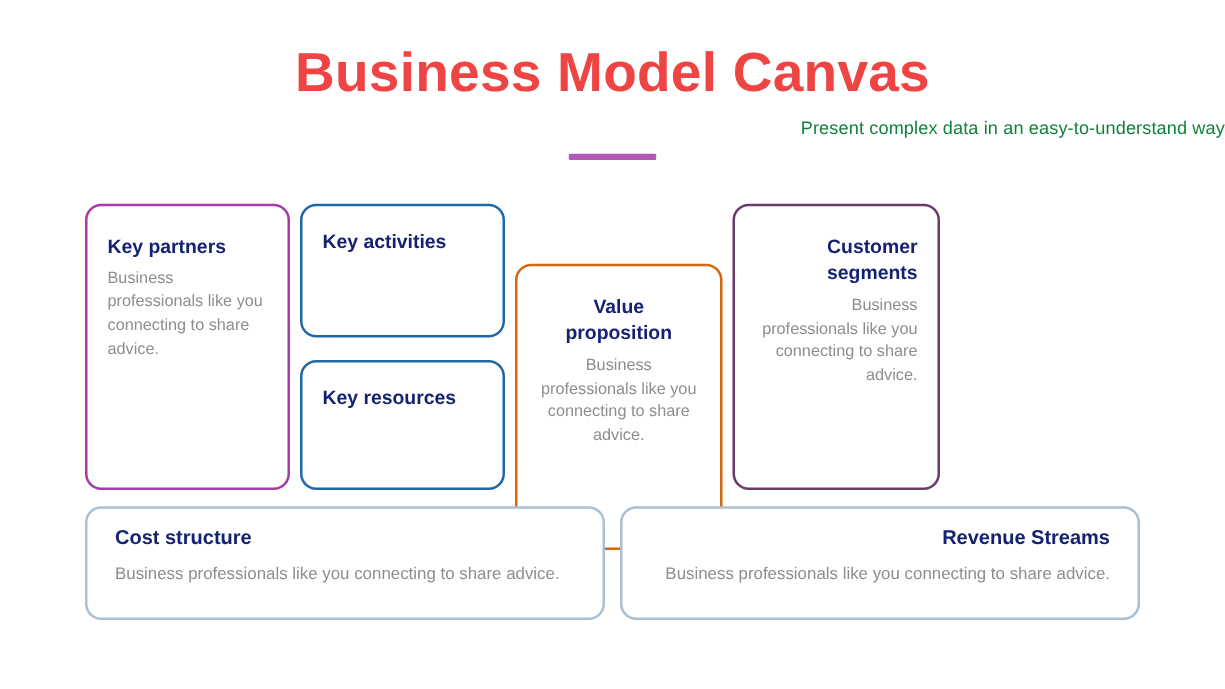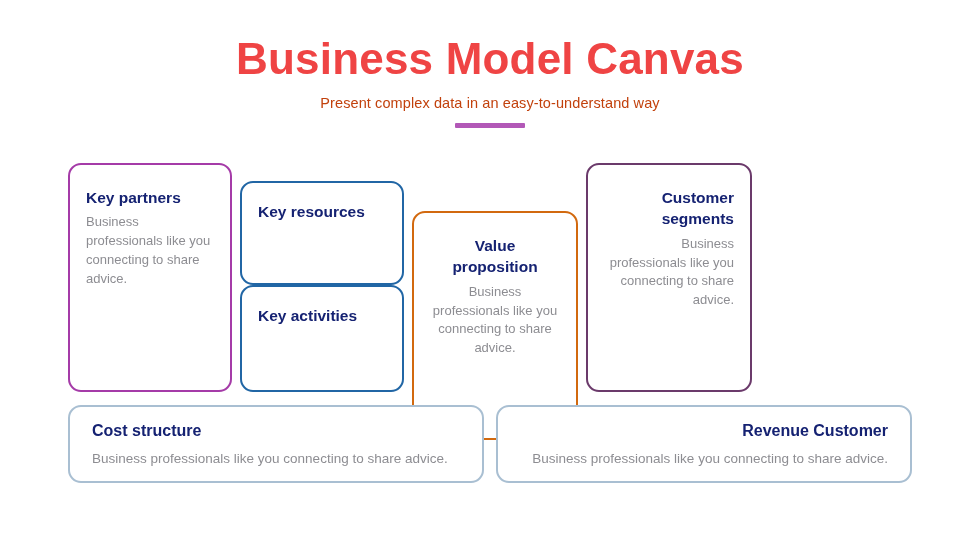--- a/index.html
+++ b/index.html
@@ -32,23 +32,24 @@
     font-size: 44px;
     font-weight: bold;
     color: #ef4444;
     letter-spacing: 0.2px;
     line-height: 1.15;
     margin: 0;
   }
   .subtitle {
     margin: 10px 0 0 0;
     font-size: 14.5px;
-    color: #c2410c;
+    color: #15803d;
     font-weight: normal;
     letter-spacing: 0.1px;
+    text-align: right;
   }
   .accent-bar {
     width: 70px;
     height: 5px;
     background: #b258b7;
     margin: 12px auto 0 auto;
     border-radius: 1px;
   }
 
   
@@ -128,21 +129,21 @@
     top: 405px;
     left: 68px;
     width: 844px;
     height: 94px;
     display: flex;
     gap: 12px;
   }
   .bottom-card {
     box-sizing: border-box;
     width: 416px;
-    height: 78px;
+    height: 91px;
     border-radius: 13px;
     border: 2px solid #a9bfd2;
     background: #ffffff;
     padding: 14px 22px 12px 22px;
     overflow: hidden;
   }
   .bottom-title {
     font-size: 16px;
     font-weight: bold;
     color: #152272;
@@ -170,25 +171,25 @@
   <div class="canvas">
 
     <div class="col col-1">
       <div class="card full b-purple-bright align-left">
         <p class="card-title">Key partners</p>
         <p class="card-body">Business professionals like you connecting to share advice.</p>
       </div>
     </div>
 
     <div class="col col-2">
+      <div class="card stack-top top-content b-blue align-left">
+        <p class="card-title">Key activities</p>
+      </div>
       <div class="card stack-bottom low-content b-blue align-left">
         <p class="card-title">Key resources</p>
-      </div>
-      <div class="card stack-top top-content b-blue align-left">
-        <p class="card-title">Key activities</p>
       </div>
     </div>
 
     <div class="col col-3">
       <div class="card full b-orange align-center">
         <p class="card-title">Value proposition</p>
         <p class="card-body">Business professionals like you connecting to share advice.</p>
       </div>
     </div>
 
@@ -201,18 +202,18 @@
     </div>
 
   </div>
 
   <div class="bottom-row">
     <div class="bottom-card align-left">
       <p class="bottom-title">Cost structure</p>
       <p class="bottom-body">Business professionals like you connecting to share advice.</p>
     </div>
     <div class="bottom-card align-right">
-      <p class="bottom-title">Revenue Customer</p>
+      <p class="bottom-title">Revenue Streams</p>
       <p class="bottom-body">Business professionals like you connecting to share advice.</p>
     </div>
   </div>
 
 </div>
 
 </body></html>

